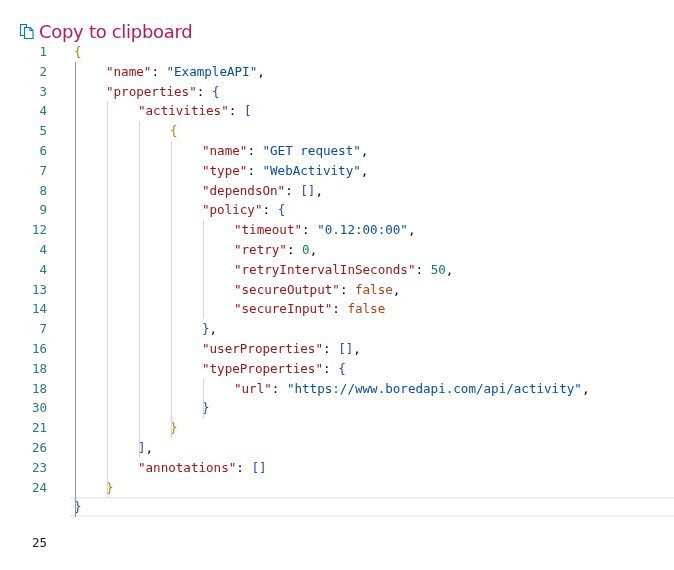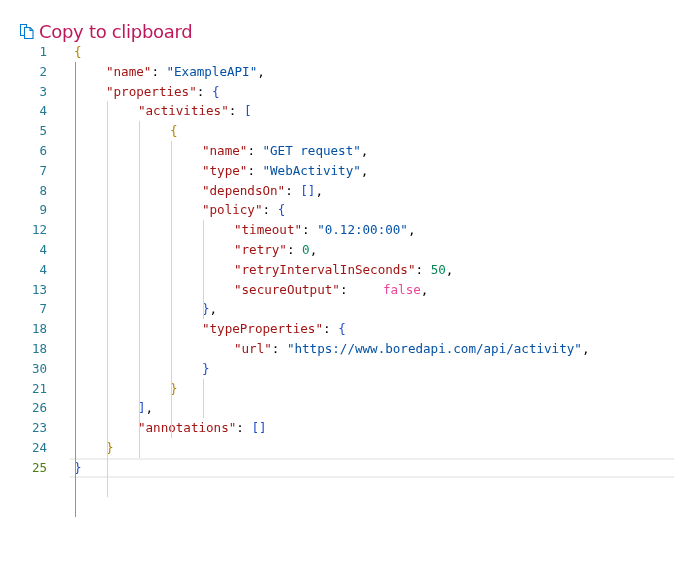--- a/index.html
+++ b/index.html
@@ -4,26 +4,26 @@
 <style>
   html, body { margin: 0; padding: 0; background: #ffffff; }
   body { width: 674px; height: 570px; position: relative; overflow: hidden; font-family: "Liberation Sans", sans-serif; }
   .copy-btn { position: absolute; left: 19px; top: 21px; height: 20px; display: flex; align-items: center; cursor: pointer; }
   .copy-btn svg { width: 16px; height: 17px; margin-right: 4px; }
   .copy-label { font-size: 18px; color: #be185d; font-family: "DejaVu Sans", sans-serif; letter-spacing: -0.3px; }
   .editor { position: absolute; left: 0; top: 42px; width: 674px; }
   .line { position: relative; height: 19.8px; line-height: 19.8px; white-space: pre; }
   .line.current::after { content: ""; position: absolute; left: 70px; right: 0; top: 0; bottom: 0; border-top: 2px solid #eeeeee; border-bottom: 2px solid #eeeeee; pointer-events: none; }
   .ln { position: absolute; left: 0; width: 47px; text-align: right; color: #237893; font-family: "DejaVu Sans Mono", monospace; font-size: 12.5px; }
-  .line.current .ln { color: #4d7c0f; }
+  .line.current .ln { color: #0f172a; margin-top: 36px; }
   .code { position: absolute; left: 74px; font-family: "DejaVu Sans Mono", monospace; font-size: 12.6px; color: #000; letter-spacing: -0.02px; }
   .k { color: #a31515; }
   .s { color: #0451a5; }
   .n { color: #098658; }
-  .b { color: #ec4899; margin-left: 28px; }
+  .b { color: #c2410c; }
   .p { color: #000000; }
   .br0 { color: #b38600; }
   .br1 { color: #1f4fc7; }
   .url { text-underline-offset: 2px; }
   .guide { position: absolute; width: 1px; background: #d3d3d3; }
   .guide.active { background: #939393; }
 </style>
 </head>
 <body>
 
@@ -43,21 +43,23 @@
     <div class="line"><span class="ln">4</span><span class="code" style="left: 138px;"><span class="k">"activities"</span><span class="p">: </span><span class="br1">[</span></span></div>
     <div class="line"><span class="ln">5</span><span class="code" style="left: 170px;"><span class="br0">{</span></span></div>
     <div class="line"><span class="ln">6</span><span class="code" style="left: 202px;"><span class="k">"name"</span><span class="p">: </span><span class="s">"GET request"</span><span class="p">,</span></span></div>
     <div class="line"><span class="ln">7</span><span class="code" style="left: 202px;"><span class="k">"type"</span><span class="p">: </span><span class="s">"WebActivity"</span><span class="p">,</span></span></div>
     <div class="line"><span class="ln">8</span><span class="code" style="left: 202px;"><span class="k">"dependsOn"</span><span class="p">: </span><span class="br1">[]</span><span class="p">,</span></span></div>
     <div class="line"><span class="ln">9</span><span class="code" style="left: 202px;"><span class="k">"policy"</span><span class="p">: </span><span class="br1">{</span></span></div>
     <div class="line"><span class="ln">12</span><span class="code" style="left: 234px;"><span class="k">"timeout"</span><span class="p">: </span><span class="s">"0.12:00:00"</span><span class="p">,</span></span></div>
     <div class="line"><span class="ln">4</span><span class="code" style="left: 234px;"><span class="k">"retry"</span><span class="p">: </span><span class="n">0</span><span class="p">,</span></span></div>
     <div class="line"><span class="ln">4</span><span class="code" style="left: 234px;"><span class="k">"retryIntervalInSeconds"</span><span class="p">: </span><span class="n">50</span><span class="p">,</span></span></div>
     <div class="line"><span class="ln">13</span><span class="code" style="left: 234px;"><span class="k">"secureOutput"</span><span class="p">: </span><span class="b">false</span><span class="p">,</span></span></div>
+    <div class="line"><span class="ln">14</span><span class="code" style="left: 234px;"><span class="k">"secureInput"</span><span class="p">: </span><span class="b">false</span></span></div>
     <div class="line"><span class="ln">7</span><span class="code" style="left: 202px;"><span class="br1">}</span><span class="p">,</span></span></div>
+    <div class="line"><span class="ln">16</span><span class="code" style="left: 202px;"><span class="k">"userProperties"</span><span class="p">: </span><span class="br1">[]</span><span class="p">,</span></span></div>
     <div class="line"><span class="ln">18</span><span class="code" style="left: 202px;"><span class="k">"typeProperties"</span><span class="p">: </span><span class="br1">{</span></span></div>
     <div class="line"><span class="ln">18</span><span class="code" style="left: 234px;"><span class="k">"url"</span><span class="p">: </span><span class="s">"</span><span class="s url">https://www.boredapi.com/api/activity</span><span class="s">"</span><span class="p">,</span></span></div>
     <div class="line"><span class="ln">30</span><span class="code" style="left: 202px;"><span class="br1">}</span></span></div>
     <div class="line"><span class="ln">21</span><span class="code" style="left: 170px;"><span class="br0">}</span></span></div>
     <div class="line"><span class="ln">26</span><span class="code" style="left: 138px;"><span class="br1">]</span><span class="p">,</span></span></div>
     <div class="line"><span class="ln">23</span><span class="code" style="left: 138px;"><span class="k">"annotations"</span><span class="p">: </span><span class="br1">[]</span></span></div>
     <div class="line"><span class="ln">24</span><span class="code" style="left: 106px;"><span class="br0">}</span></span></div>
     <div class="line current"><span class="ln">25</span><span class="code" style="left: 74px;"><span class="br1">}</span></span></div>
     <div class="guide active" style="left: 75px; top: 19.8px; height: 455.4px;"></div>
     <div class="guide" style="left: 107px; top: 59.4px; height: 396px;"></div>

